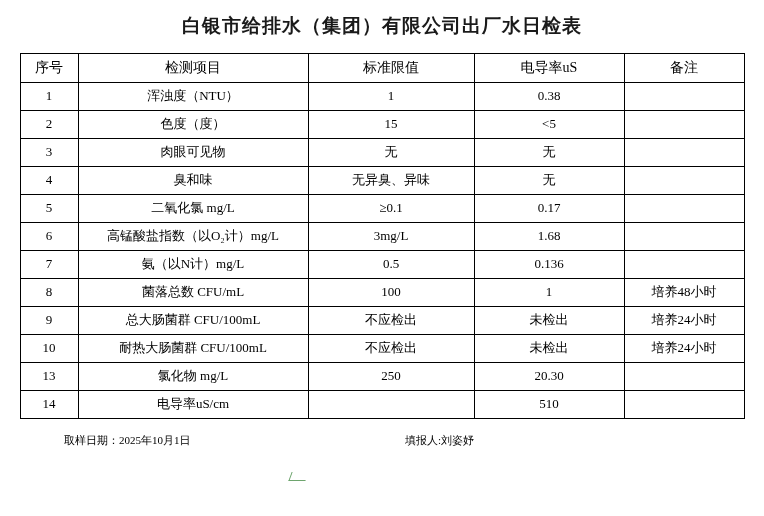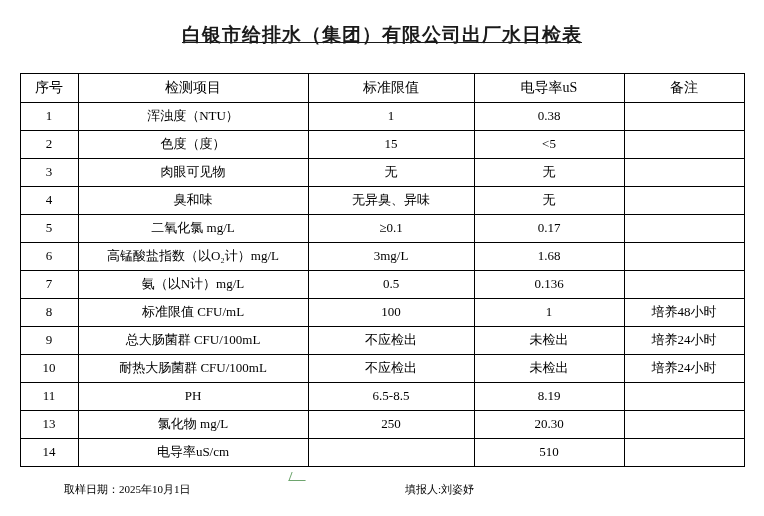--- a/index.html
+++ b/index.html
@@ -21,28 +21,27 @@
     box-sizing: border-box;
     padding: 0;
     position: relative;
   }
   .title {
     text-align: center;
     font-family: "Liberation Serif", "DejaVu Serif", serif;
     font-size: 19px;
     font-weight: bold;
     letter-spacing: 1px;
-    padding-top: 22px;
+    padding-top: 13px;
     padding-bottom: 10px;
     color: #1a1a1a;
-    text-decoration: underline;
   }
   table.report {
     border-collapse: collapse;
-    margin: 15px auto;
+    margin: 4px auto;
     width: 724px;
     table-layout: fixed;
   }
   table.report td {
     border: 1px solid #000000;
     height: 27px;
     text-align: center;
     vertical-align: middle;
     font-size: 13px;
     font-family: "Liberation Serif", "DejaVu Serif", serif;
@@ -150,47 +149,40 @@
       </tr>
       <tr>
         <td>7</td>
         <td>氨（以N计）mg/L</td>
         <td>0.5</td>
         <td>0.136</td>
         <td></td>
       </tr>
       <tr>
         <td>8</td>
-        <td>标准限值 CFU/mL</td>
+        <td>菌落总数 CFU/mL</td>
         <td>100</td>
         <td>1</td>
         <td>培养48小时</td>
       </tr>
       <tr>
         <td>9</td>
         <td>总大肠菌群 CFU/100mL</td>
         <td>不应检出</td>
         <td>未检出</td>
         <td>培养24小时</td>
       </tr>
       <tr>
         <td>10</td>
         <td>耐热大肠菌群 CFU/100mL</td>
         <td>不应检出</td>
         <td>未检出</td>
         <td>培养24小时</td>
       </tr>
       <tr>
-        <td>11</td>
-        <td>PH</td>
-        <td>6.5-8.5</td>
-        <td>8.19</td>
-        <td></td>
-      </tr>
-      <tr>
         <td>13</td>
         <td>氯化物 mg/L</td>
         <td>250</td>
         <td>20.30</td>
         <td></td>
       </tr>
       <tr>
         <td>14</td>
         <td>电导率uS/cm</td>
         <td></td>

